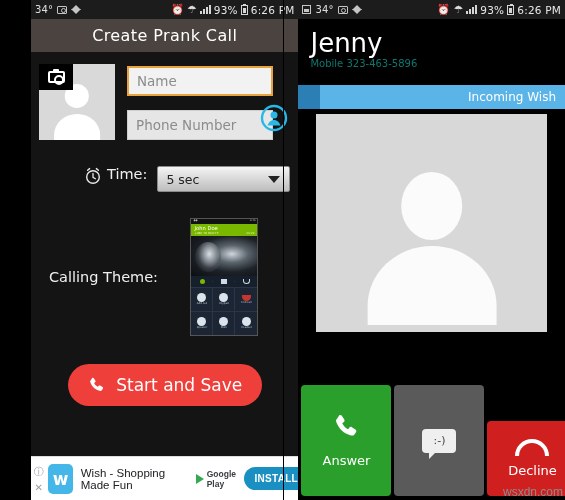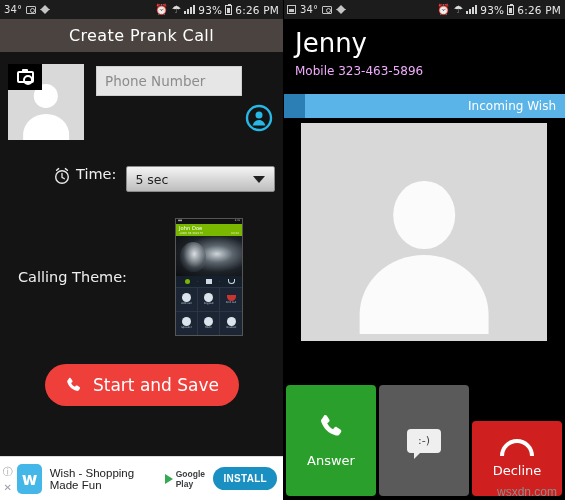--- a/index.html
+++ b/index.html
@@ -2,21 +2,21 @@
 <html><head>
 <meta charset="utf-8">
 <style>
   * { box-sizing: border-box; margin: 0; padding: 0; }
   html, body {
     width: 565px; height: 500px;
     background: #000;
     font-family: "DejaVu Sans", sans-serif;
     overflow: hidden;
   }
-  .screen { position: relative; width: 565px; height: 492px; display: flex; }
+  .screen { position: relative; width: 565px; height: 492px; display: flex; padding-left: 31px; }
   .pane { position: relative; height: 500px; overflow: hidden; background: #000; }
   .pane-left { width: 283px; }
   .pane-right { width: 282px; }
 
   
   .statusbar {
     height: 19px; background: #1c1c1c; color: #e8e8e8;
     display: flex; align-items: center; padding: 0 4px;
     font-size: 10px; letter-spacing: .2px;
   }
@@ -138,21 +138,21 @@
   .ad-title { font-size:11.5px; color:#202124; font-family:"Liberation Sans", sans-serif; }
   .ad-store { display:flex; align-items:center; gap:3px; }
   .gp-tri { width:0;height:0;border-top:5px solid transparent;border-bottom:5px solid transparent;border-left:8px solid #34a853; }
   .ad-store-name { font-size:8.5px; color:#3c4043; font-family:"Liberation Sans", sans-serif; font-weight:bold; }
   .ad-btn { margin-left:auto; background:#1a8fc1; color:#fff; font-size:10px; font-weight:bold;
             padding:6px 10px; border-radius:13px; font-family:"Liberation Sans", sans-serif; letter-spacing:.3px; }
 
   
   .caller { padding: 10px 12px 0 12px; background:#000; }
   .caller-name { color:#fff; font-size:26px; line-height:1.1; }
-  .caller-num { color:#f0abfc; font-size:12px; margin-top:6px; }
+  .caller-num { color:#0f766e; font-size:10px; margin-top:0; }
   .incoming-bar { margin-top:16px; height:24px; background:#5ab4e8; display:flex; align-items:center; position:relative; }
   .incoming-left { width:22px; height:100%; background:#2b7fb5; }
   .incoming-txt { margin-left:auto; padding-right:9px; color:#fff; font-size:12px; }
   .big-photo { margin: 5px 18px 0 18px; height: 218px; background:#d8d8d8;
                display:flex; align-items:flex-end; justify-content:center; overflow:hidden; }
   .big-person { width: 140px; height: 172px; position:relative; }
   .bp-head, .bp-body { background:#fbfbfb; position:absolute; left:50%; transform:translateX(-50%); }
   .bp-head { width:44%; height:40%; top:7%; border-radius:50%; }
   .bp-body { width:92%; height:46%; bottom:4%; border-radius:50% 50% 0 0 / 76% 76% 0 0; }
   .actions { position:absolute; left:0; bottom:0; width:282px; height:115px;
@@ -162,21 +162,21 @@
   .act-answer { background:#2b9f2b; }
   .act-msg { background:#5a5a5a; }
   .act-decline { background:#cf1f1f;margin-top:36px; }
   .act-label { font-size:13px; text-align:center; line-height:1.15; padding:0 4px; }
   .bubble { width:34px; height:24px; background:#efefef; border-radius:4px; position:relative;
             display:flex; align-items:center; justify-content:center; color:#444; font-size:11px; }
   .bubble:after { content:""; position:absolute; left:7px; bottom:-6px; width:0;height:0;
                   border-left:7px solid #efefef; border-bottom:7px solid transparent; }
   .hangup { width:34px; height:17px; border:4px solid #fff; border-bottom:none;
             border-radius:34px 34px 0 0; transform: rotate(0deg); }
-  .watermark { position:absolute; right:8px; bottom:1px; color:#8d8d8d;
+  .watermark { position:absolute; right:2px; bottom:1px; color:#8d8d8d;
                font-size:12px; font-family:"Liberation Sans", sans-serif; }
   .divider { position:absolute; left:283px; top:0; width:1px; height:500px; background:#000; }
 </style>
 </head>
 <body>
 
 <div class="screen">
 
   <div class="pane pane-left">
 
@@ -209,20 +209,21 @@
         <div class="avatar-thumb">
           <div class="person">
             <div class="person-head"></div>
               <div class="person-body"></div>
           </div>
           <div class="cam-badge">
             <div class="cam-glyph"></div>
           </div>
         </div>
         <div class="fields">
+          <div class="tf focused">Name</div>
           <div class="tf">Phone Number</div>
         </div>
       </div>
 
       <div class="contact-pick">
         <svg width="28" height="28" viewBox="0 0 28 28">
           <circle cx="14" cy="14" r="12" fill="none" stroke="#27b8e8" stroke-width="2.4"></circle>
           <circle cx="14" cy="11" r="3.5" fill="#27b8e8"></circle>
           <path d="M7.5 21.5c1.3-4 4-5.6 6.5-5.6s5.2 1.6 6.5 5.6z" fill="#27b8e8"></path>
         </svg>

